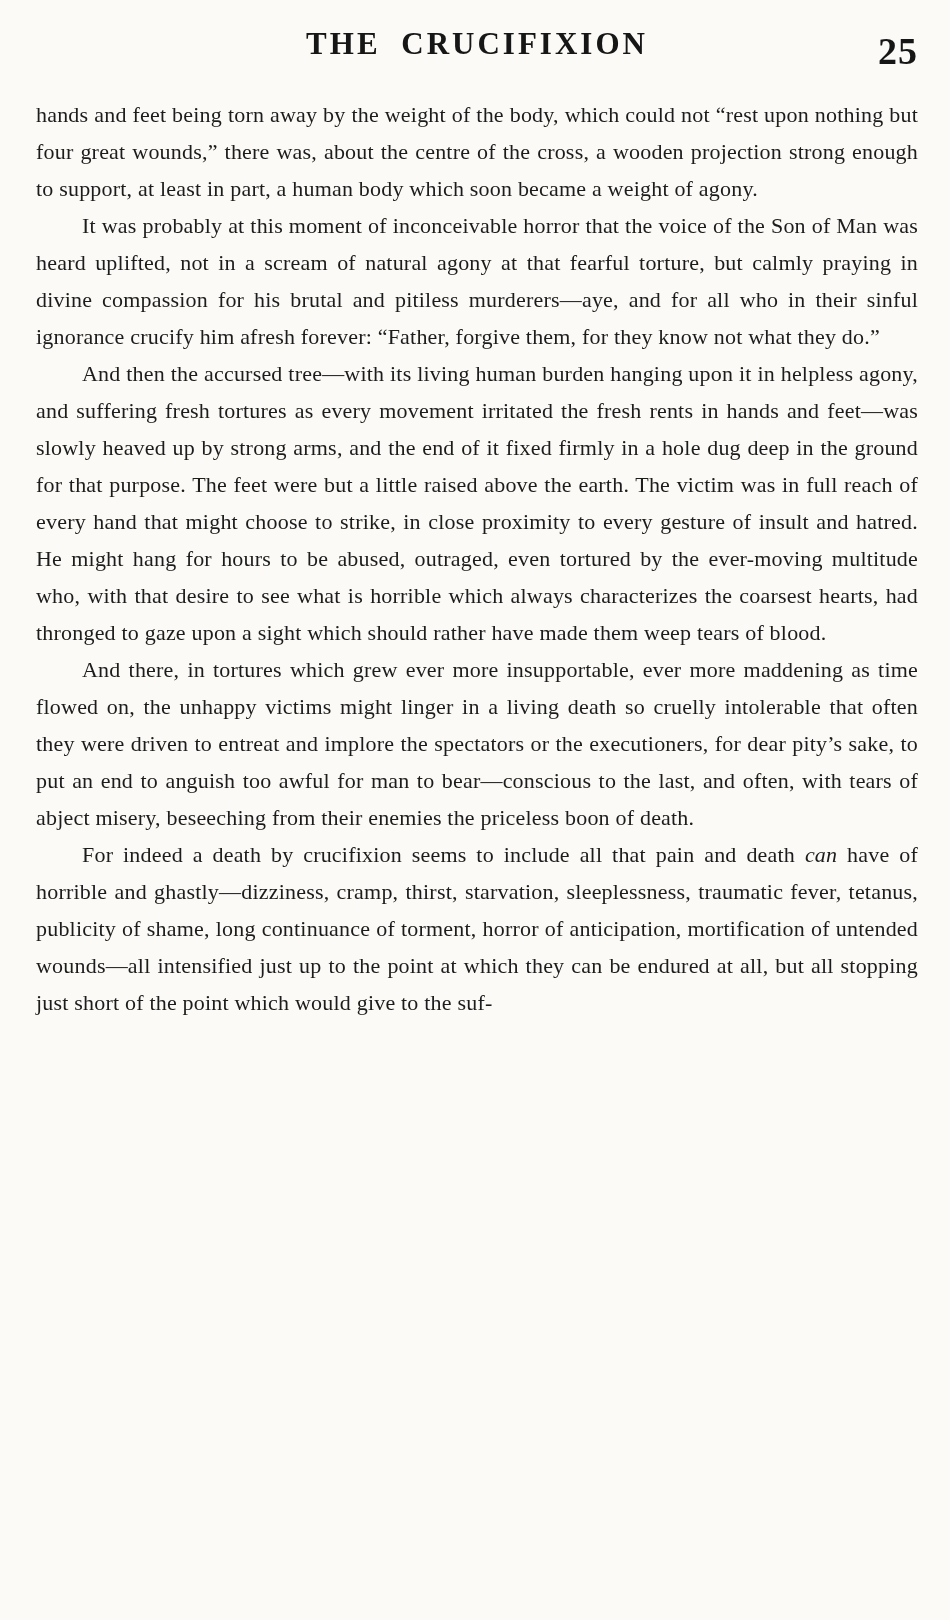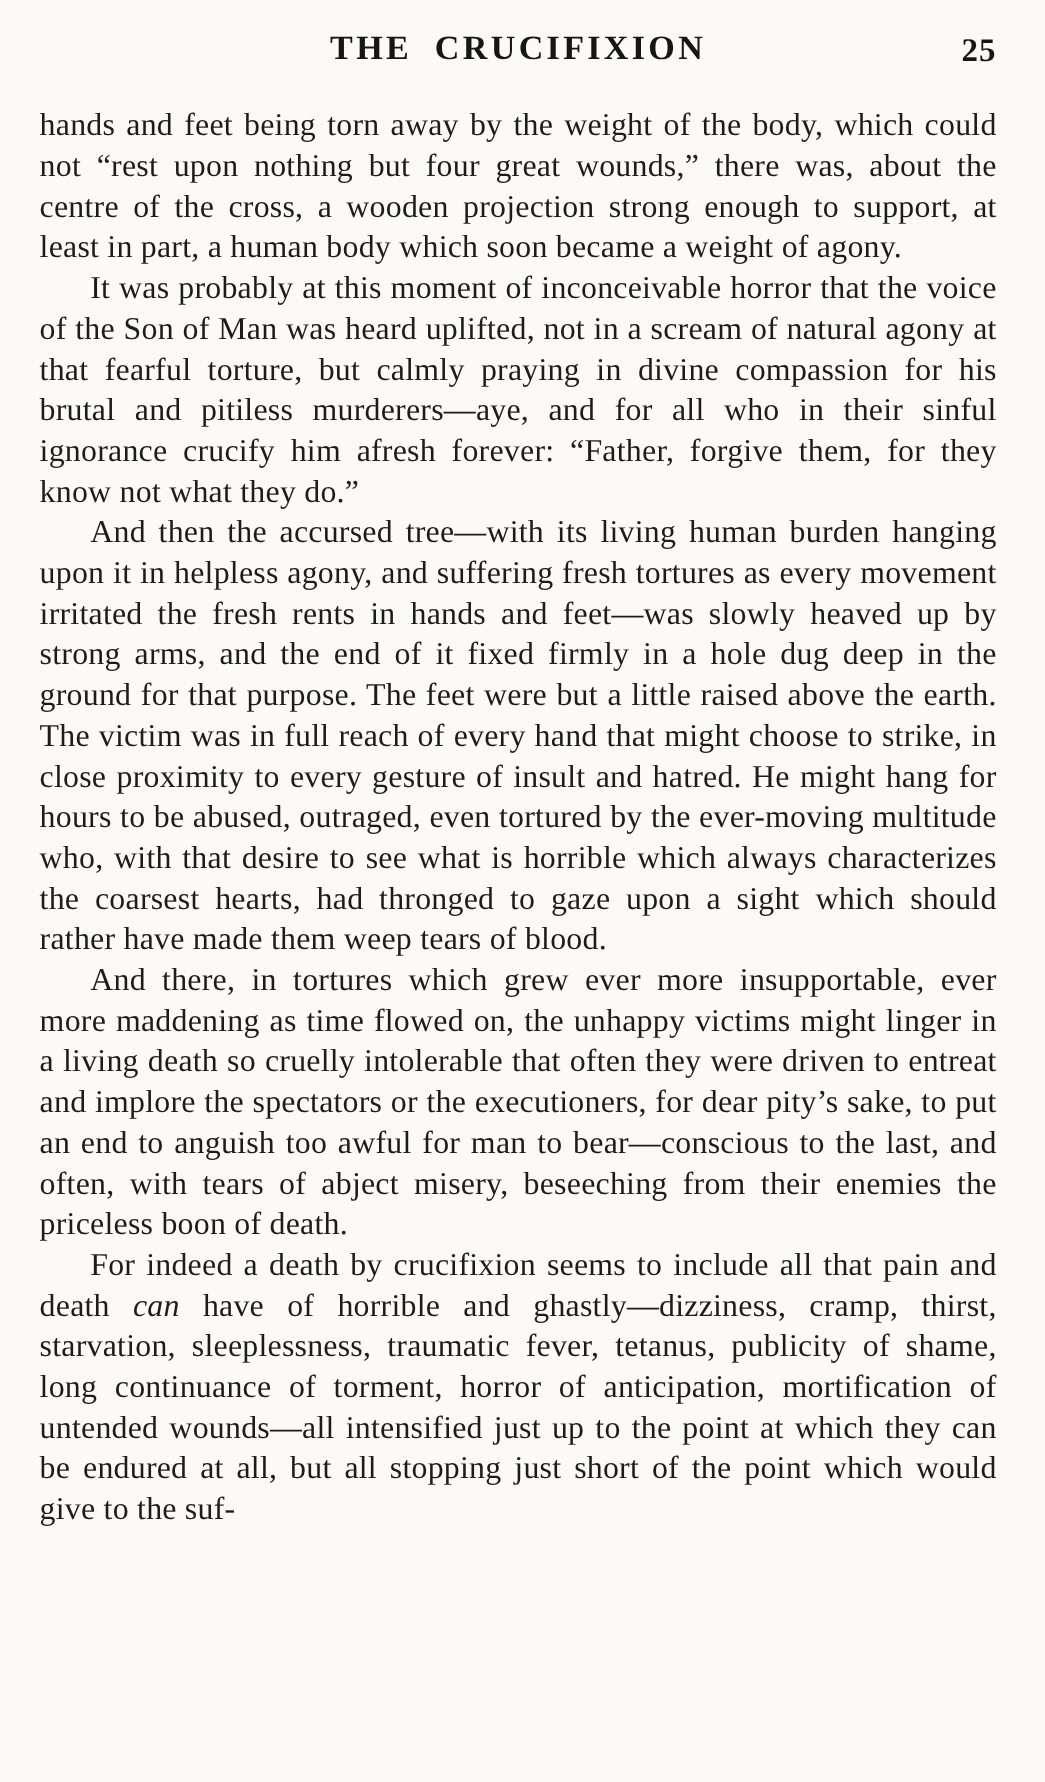--- a/index.html
+++ b/index.html
@@ -12,48 +12,48 @@
     background: #fbfaf7;
     color: #1c1c1c;
     font-family: "Liberation Serif", "DejaVu Serif", serif;
     overflow: hidden;
   }
   .page {
     position: relative;
     width: 950px;
     height: 1620px;
     box-sizing: border-box;
-    padding: 26px 44px 0 36px;
+    padding: 26px 32px 0 36px;
   }
   .page-header {
     position: relative;
     height: 48px;
     margin-bottom: 22px;
   }
   .running-title {
     display: block;
     text-align: center;
     font-weight: bold;
     font-size: 31px;
     letter-spacing: 3px;
     word-spacing: 10px;
     color: #161616;
   }
   .page-number {
     position: absolute;
     right: 0;
     top: 3px;
     font-weight: bold;
-    font-size: 30px;
+    font-size: 38px;
     letter-spacing: 1px;
     color: #161616;
   }
   .text-block {
     text-align: justify;
-    font-size: 29px;
+    font-size: 22px;
     line-height: 37px;
     letter-spacing: 0.2px;
   }
   .para {
     margin: 0;
     text-indent: 0;
   }
   .para.indent {
     text-indent: 46px;
   }

